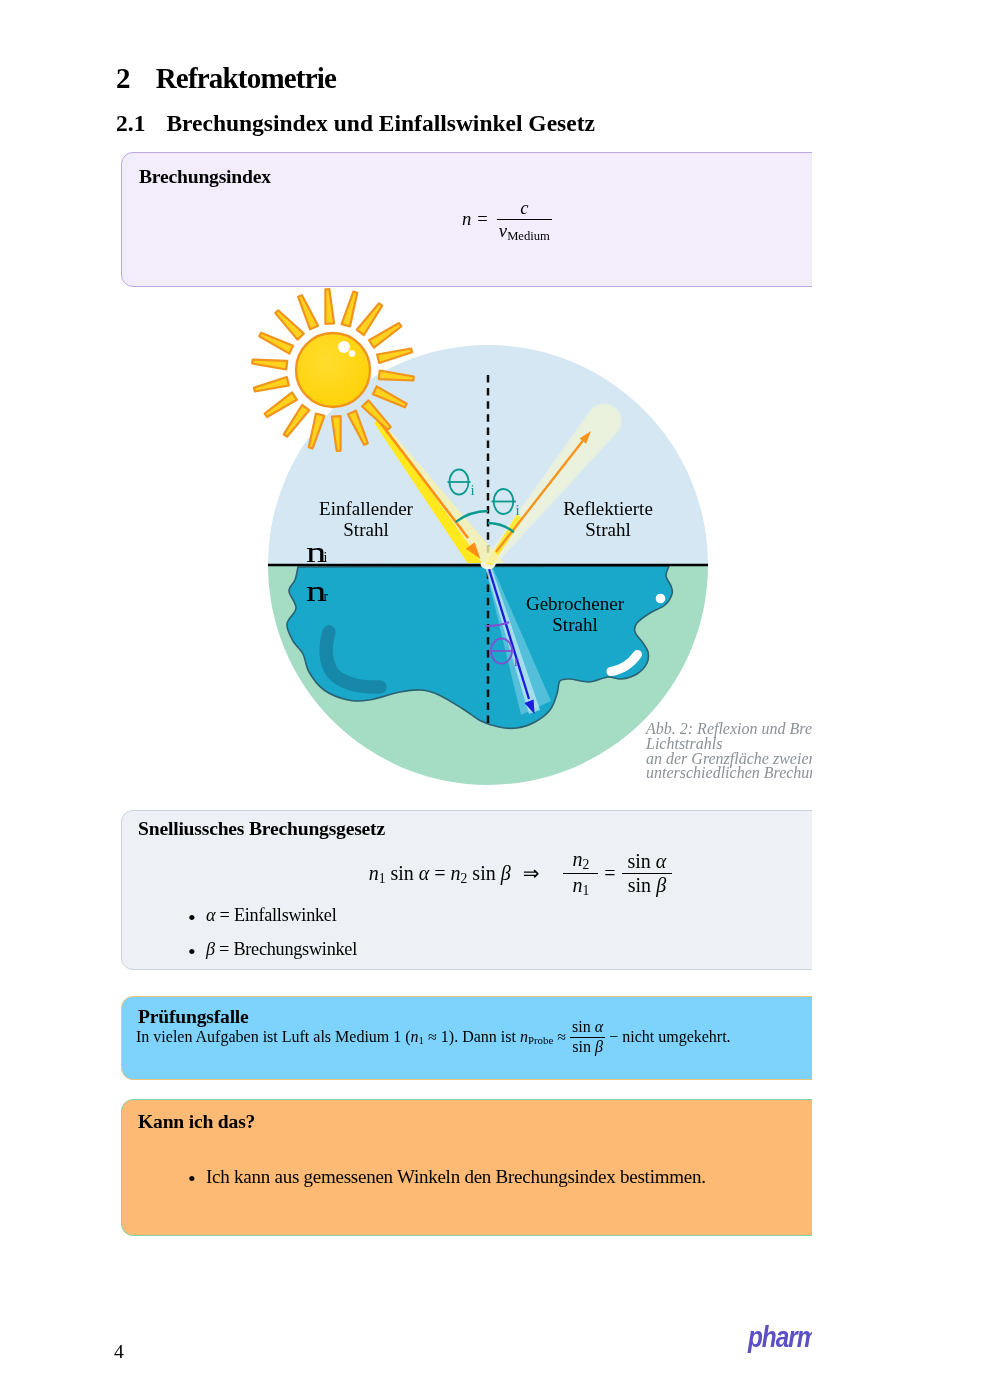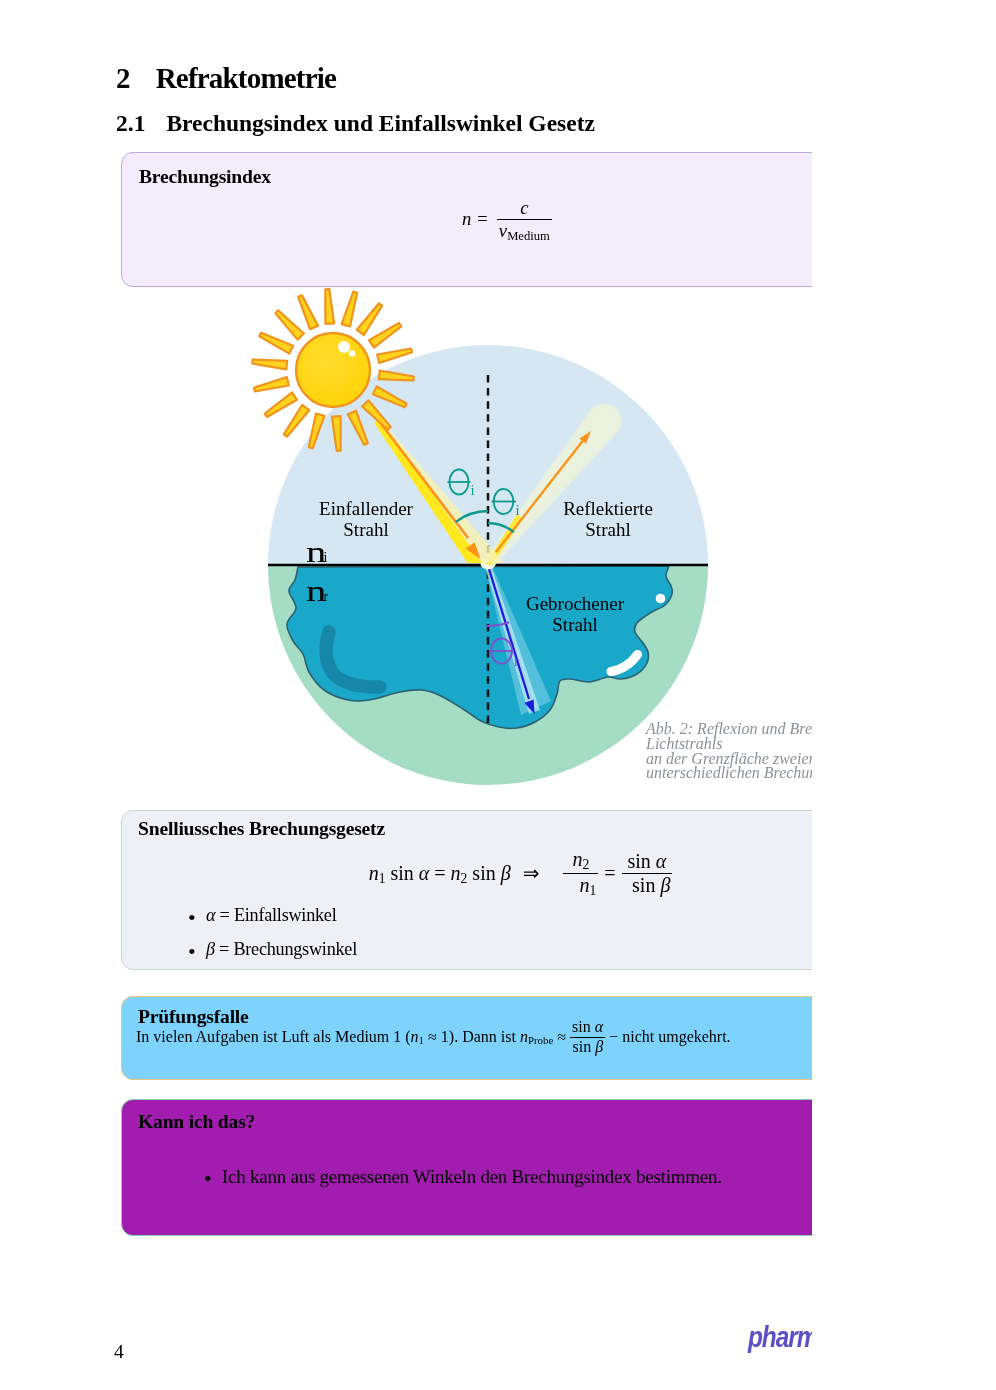--- a/index.html
+++ b/index.html
@@ -4,21 +4,21 @@
 <style>
 html,body{margin:0;padding:0;background:#fff;}
 #page{position:relative;width:812px;height:1390px;background:#fff;overflow:hidden;
   font-family:"Liberation Serif",serif;color:#000;}
 .abs{position:absolute;}
 .box{position:absolute;left:121px;width:762px;border-radius:12px;border:1px solid;padding-left:16px;}
 .btitle{font-weight:bold;font-size:19.6px;letter-spacing:-0.2px;}
 i{font-style:italic;}
 .frac{display:inline-block;vertical-align:-0.62em;text-align:center;line-height:1.05;}
 .frac .num{display:block;padding:0 2px 1px 2px;border-bottom:1px solid #000;}
-.frac .den{display:block;padding:1px 2px 0 2px;text-align:right;}
+.frac .den{display:block;padding:1px 2px 0 2px;}
 sub{font-size:68%;vertical-align:-0.22em;}
 .bullet{position:absolute;font-size:18.2px;letter-spacing:-0.25px;}
 .bullet:before{content:"\2022";position:absolute;left:-18px;top:0px;font-size:22px;}
 </style>
 </head>
 <body>
 <div id="page">
 
 <div class="abs" style="left:116px;top:62px;font-size:29px;font-weight:bold;letter-spacing:-0.8px;"><span>2</span><span style="margin-left:26px;">Refraktometrie</span></div>
 <div class="abs" style="left:116px;top:110px;font-size:23.5px;font-weight:bold;"><span>2.1</span><span style="margin-left:21px;">Brechungsindex und Einfallswinkel Gesetz</span></div>
@@ -146,21 +146,21 @@
   </div>
   <div class="bullet" style="left:84px;top:94px;"><i>α</i> = Einfallswinkel</div>
   <div class="bullet" style="left:84px;top:128px;"><i>β</i> = Brechungswinkel</div>
 </div>
 
 <div class="box" style="top:996px;height:82px;background:#7dd3fc;border-color:#e8c77c;">
   <div class="btitle" style="position:absolute;left:16px;top:9px;">Prüfungsfalle</div>
   <div style="position:absolute;left:14px;top:22px;font-size:16px;">In vielen Aufgaben ist Luft als Medium 1 (<i>n</i><sub>1</sub> ≈ 1). Dann ist <i>n</i><sub>Probe</sub> ≈ <span class="frac"><span class="num">sin <i>α</i></span><span class="den">sin <i>β</i></span></span> − nicht umgekehrt.</div>
 </div>
 
-<div class="box" style="top:1099px;height:135px;background:#a21caf;border-color:#84d4ac;">
+<div class="box" style="top:1099px;height:135px;background:#fdba74;border-color:#84d4ac;">
   <div class="btitle" style="position:absolute;left:16px;top:11px;">Kann ich das?</div>
-  <div class="bullet" style="left:84px;top:66px;font-size:19px;margin-left:16px;">Ich kann aus gemessenen Winkeln den Brechungsindex bestimmen.</div>
+  <div class="bullet" style="left:84px;top:66px;font-size:19px;">Ich kann aus gemessenen Winkeln den Brechungsindex bestimmen.</div>
 </div>
 
 <div class="abs" style="left:114px;top:1341px;font-size:19.5px;">4</div>
 <div class="abs" style="left:748px;top:1321px;font-family:'Liberation Sans',sans-serif;font-size:29px;font-weight:bold;font-style:italic;color:#5b50c4;letter-spacing:-1.2px;transform:scaleX(0.84);transform-origin:0 0;white-space:nowrap;">pharmazing<span style="font-size:11px;font-weight:normal;font-style:normal;vertical-align:16px;letter-spacing:0;">®</span></div>
 
 </div>
 
 </body></html>

